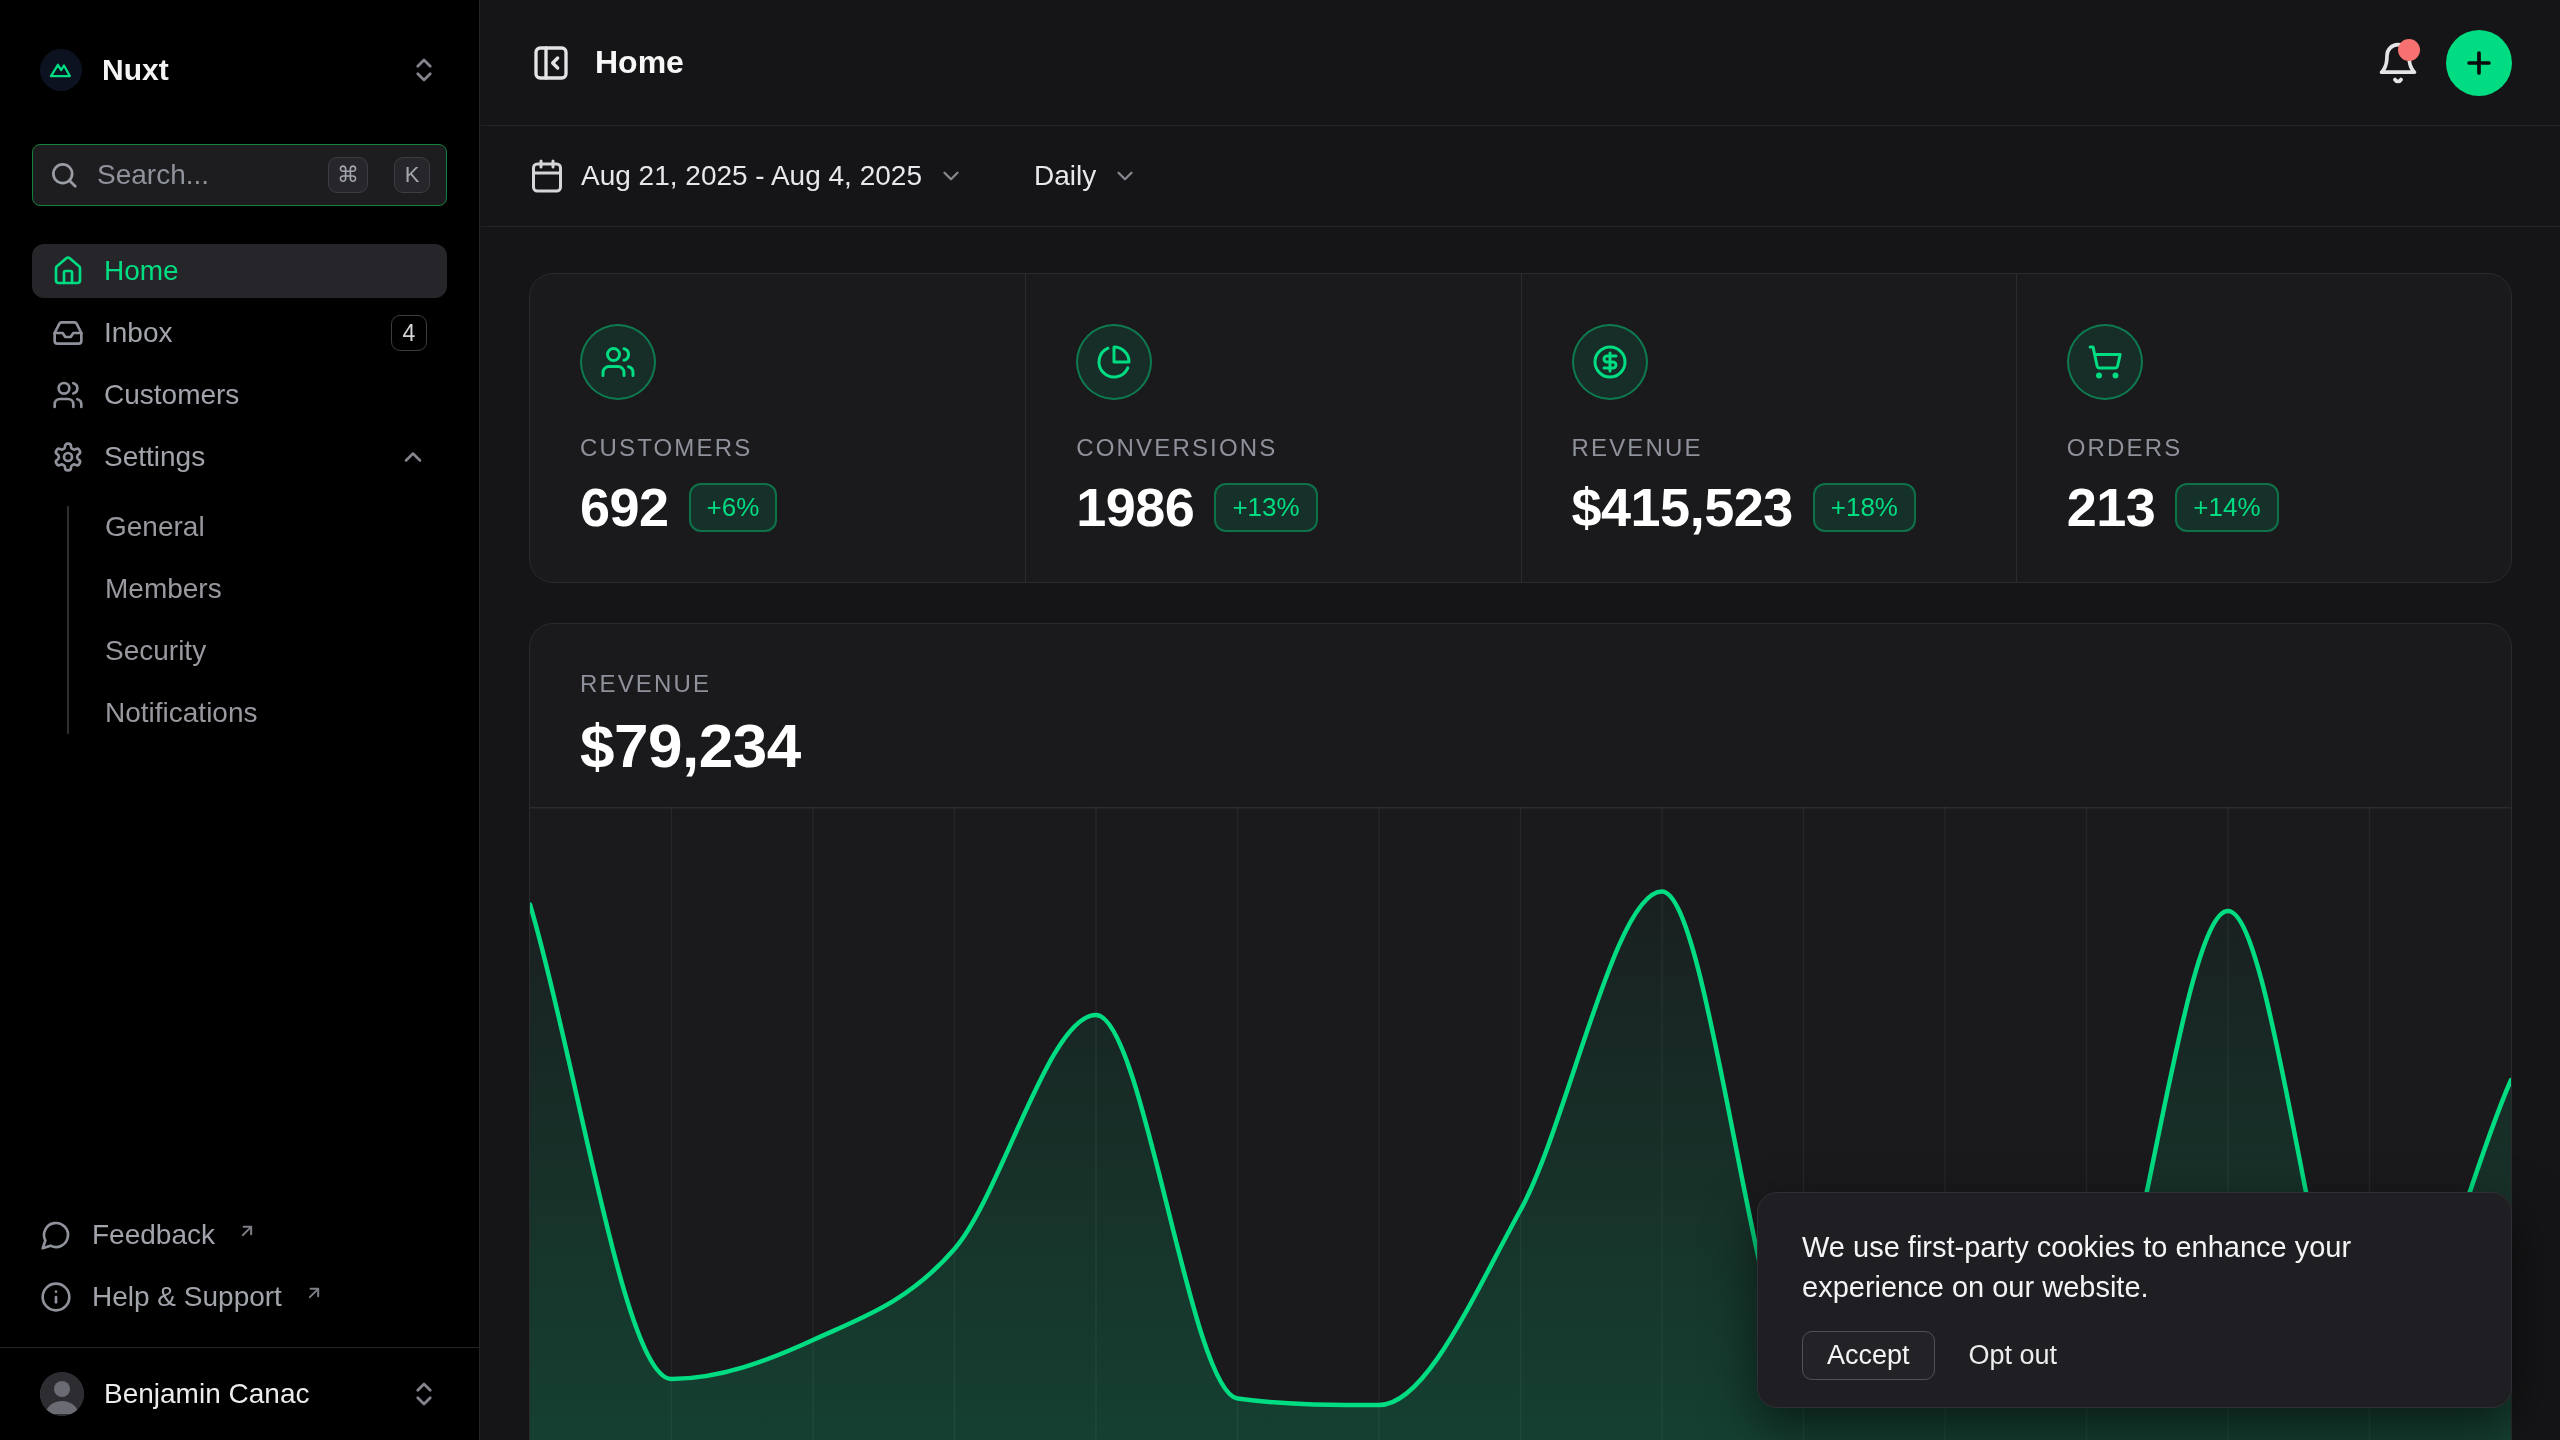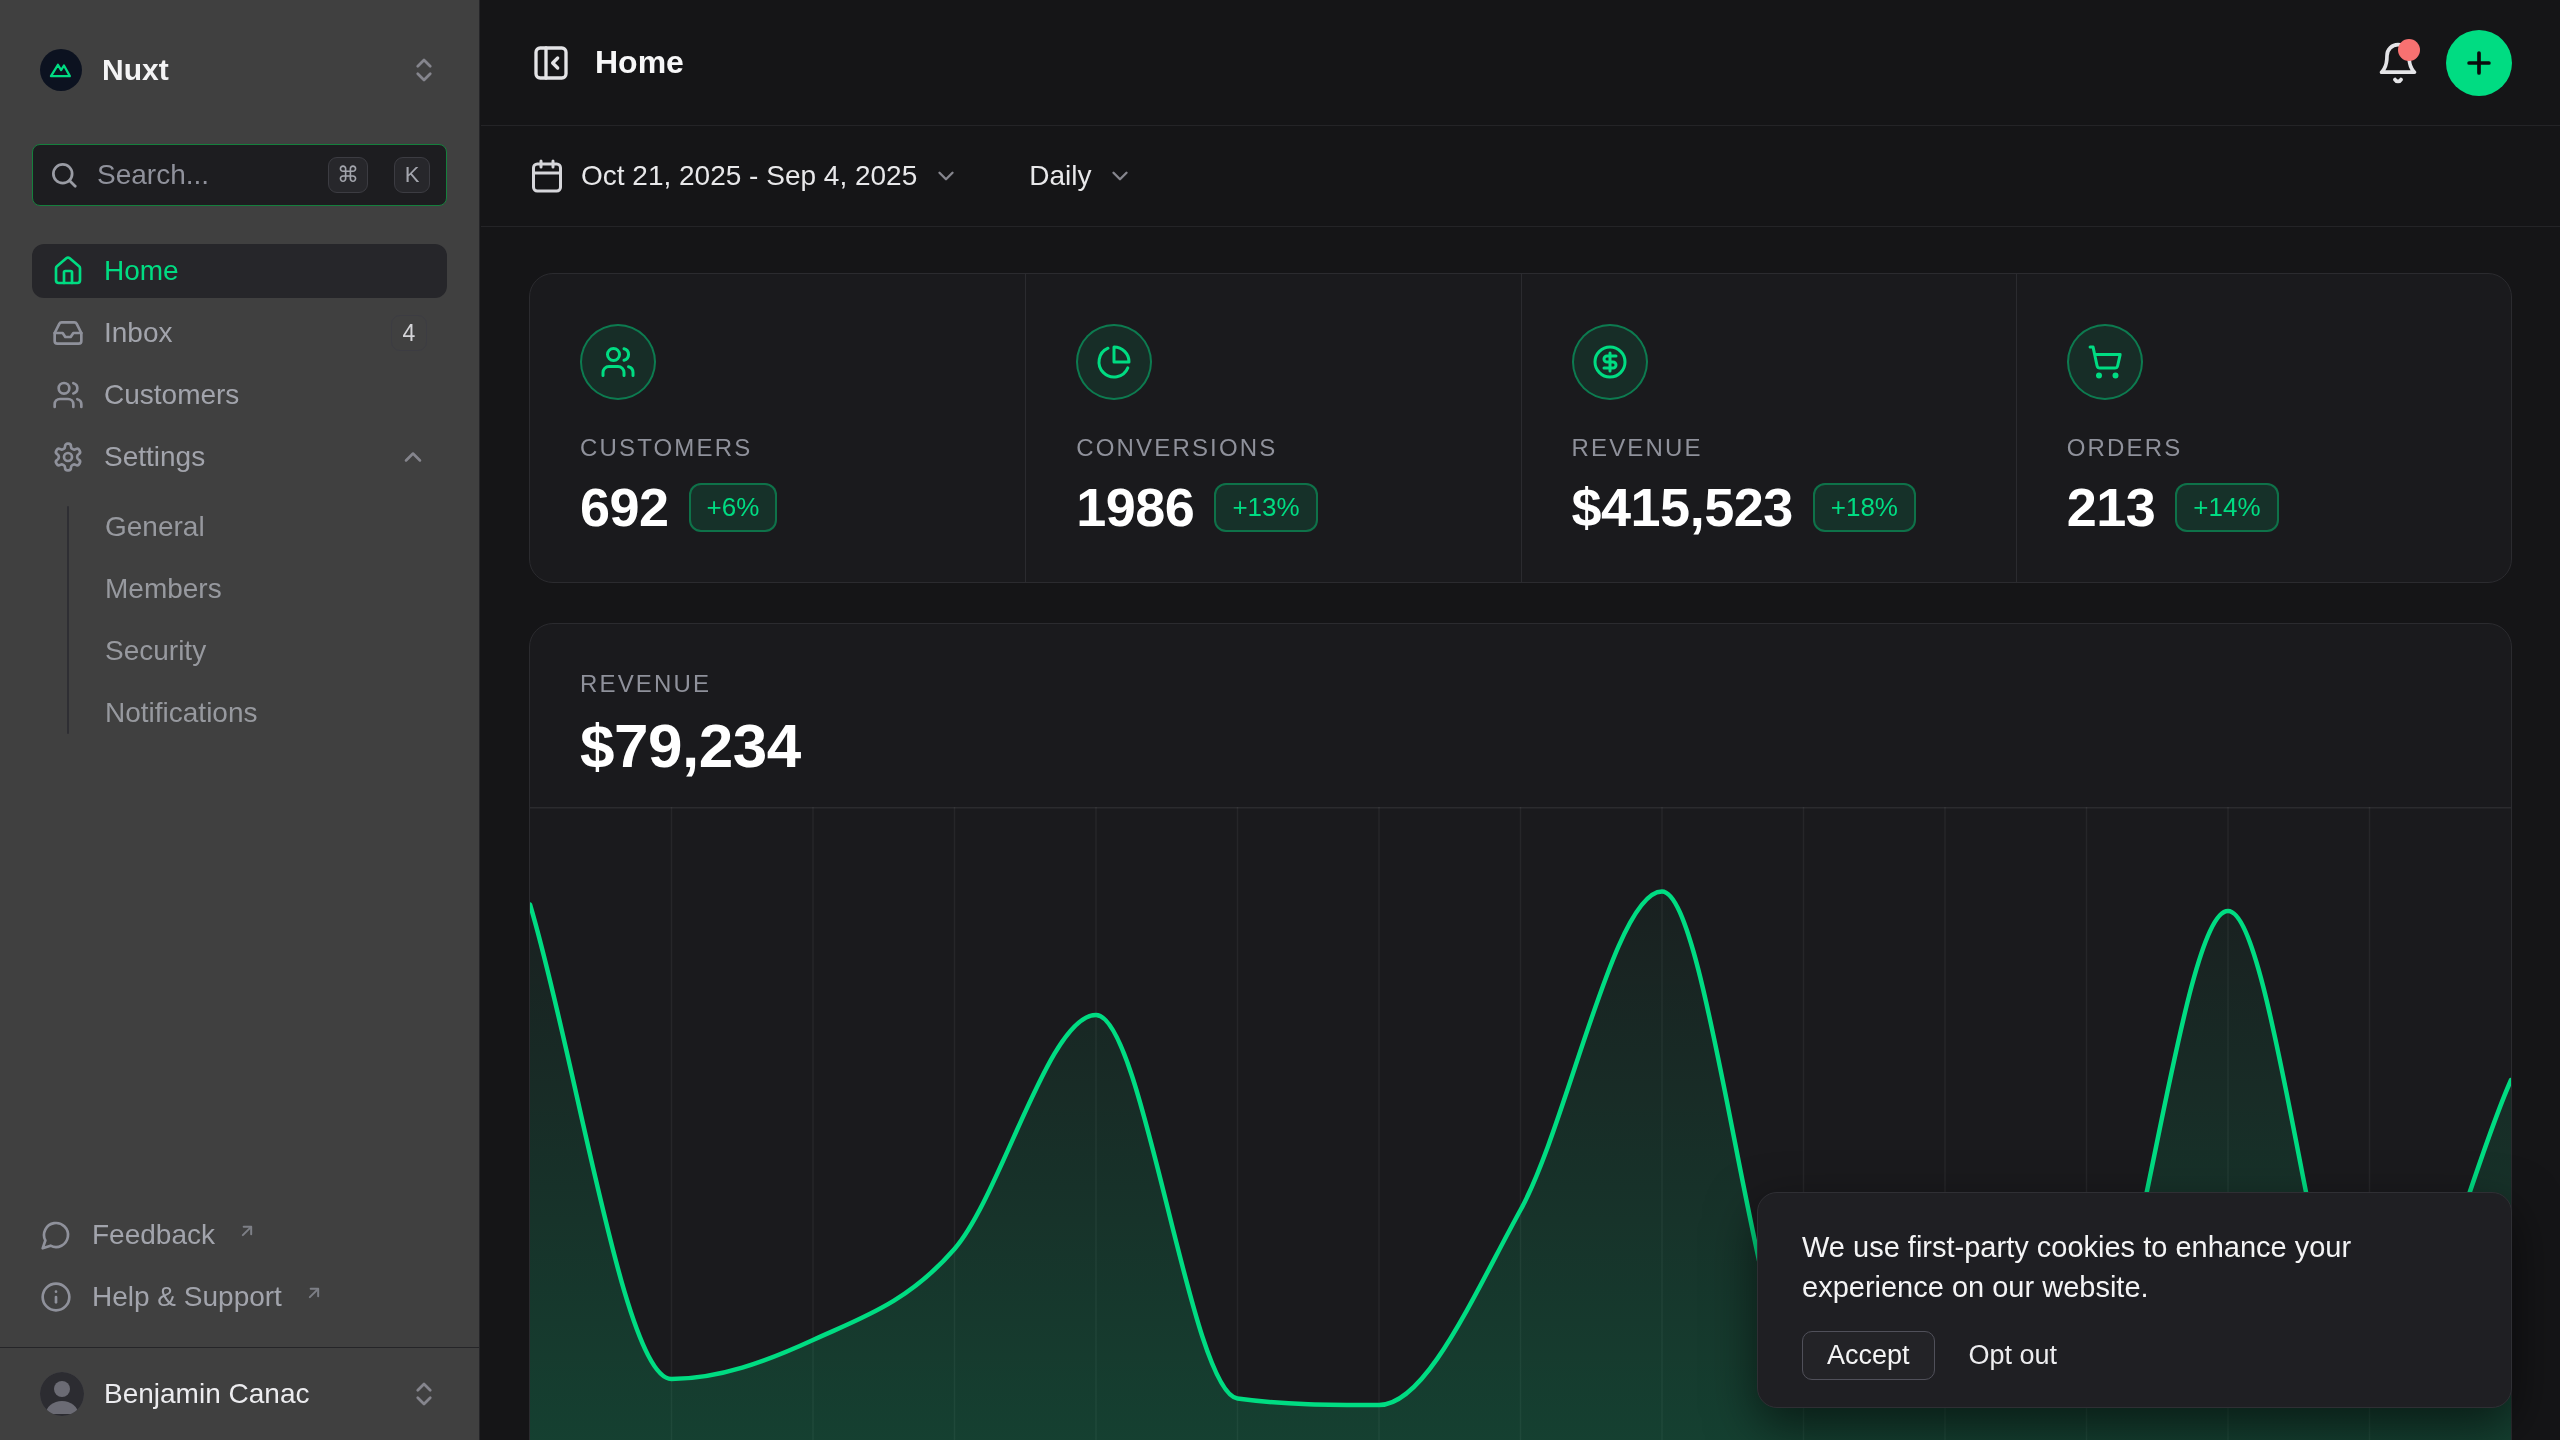--- a/index.html
+++ b/index.html
@@ -7,21 +7,21 @@
   body { font-family:"Liberation Sans", sans-serif; }
   #app{
     position:relative; width:2560px; height:1440px;
     background:#151517; overflow:hidden; color:#e4e4e7;
   }
   svg{ display:block; }
 
   
   .sidebar{
     position:absolute; left:0; top:0; width:480px; height:1440px;
-    background:#404040; border-right:1px solid #252528;
+    background:#000000; border-right:1px solid #252528;
     display:flex; flex-direction:column;
   }
   .team-row{
     margin:36px 32px 0; height:68px;
     display:flex; align-items:center; gap:20px;
     padding:0 8px; border-radius:14px; cursor:pointer;
   }
   .team-logo{
     width:42px; height:42px; border-radius:50%;
     background:#0c1220; display:flex; align-items:center; justify-content:center;
@@ -355,21 +355,21 @@
     <div class="toolbar">
       <div class="ctrl">
         <span class="icon">
           <svg width="36" height="36" viewBox="0 0 24 24" fill="none" stroke="currentColor" stroke-width="2" stroke-linecap="round" stroke-linejoin="round">
             <path d="M8 2v4"></path>
               <path d="M16 2v4"></path>
               <rect x="3" y="4" width="18" height="18" rx="2.5"></rect>
               <path d="M3 10h18"></path>
           </svg>
         </span>
-        <span class="ctrl-label">Oct 21, 2025 - Sep 4, 2025</span>
+        <span class="ctrl-label">Aug 21, 2025 - Aug 4, 2025</span>
         <span class="chev">
           <svg width="26" height="26" viewBox="0 0 24 24" fill="none" stroke="currentColor" stroke-width="2.2" stroke-linecap="round" stroke-linejoin="round">
               <path d="m6 9 6 6 6-6"></path>
             </svg>
         </span>
       </div>
 
       <div class="ctrl">
         <span class="ctrl-label">Daily</span>
         <span class="chev">

